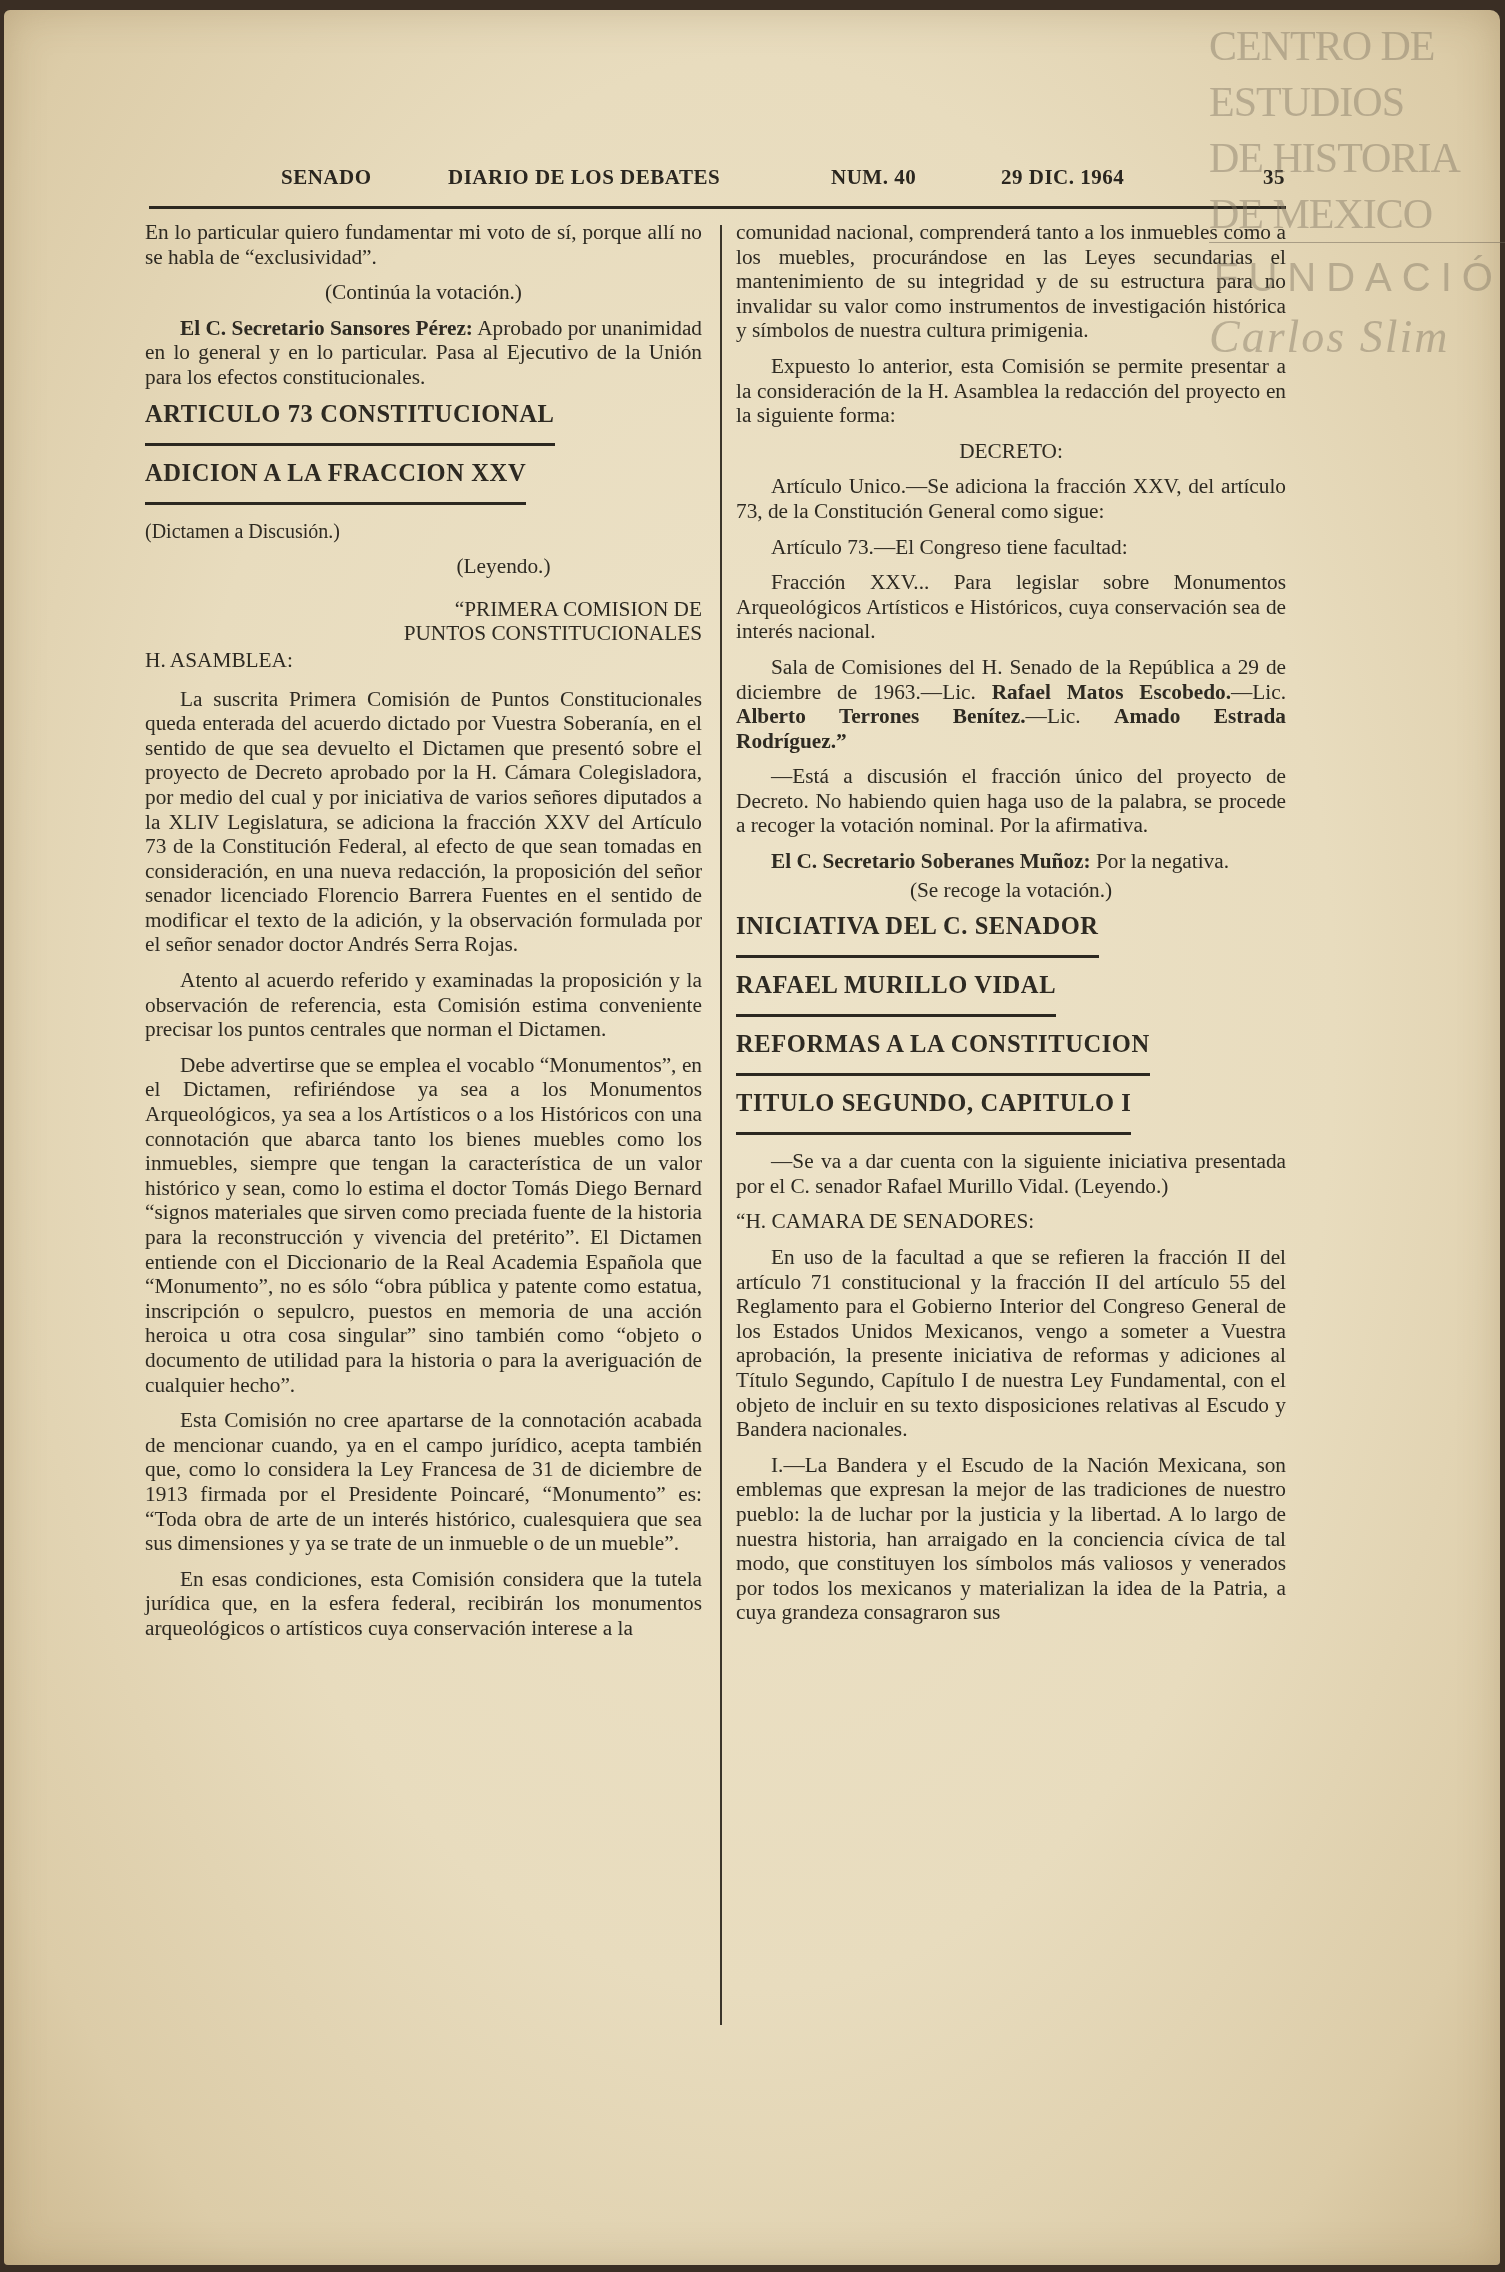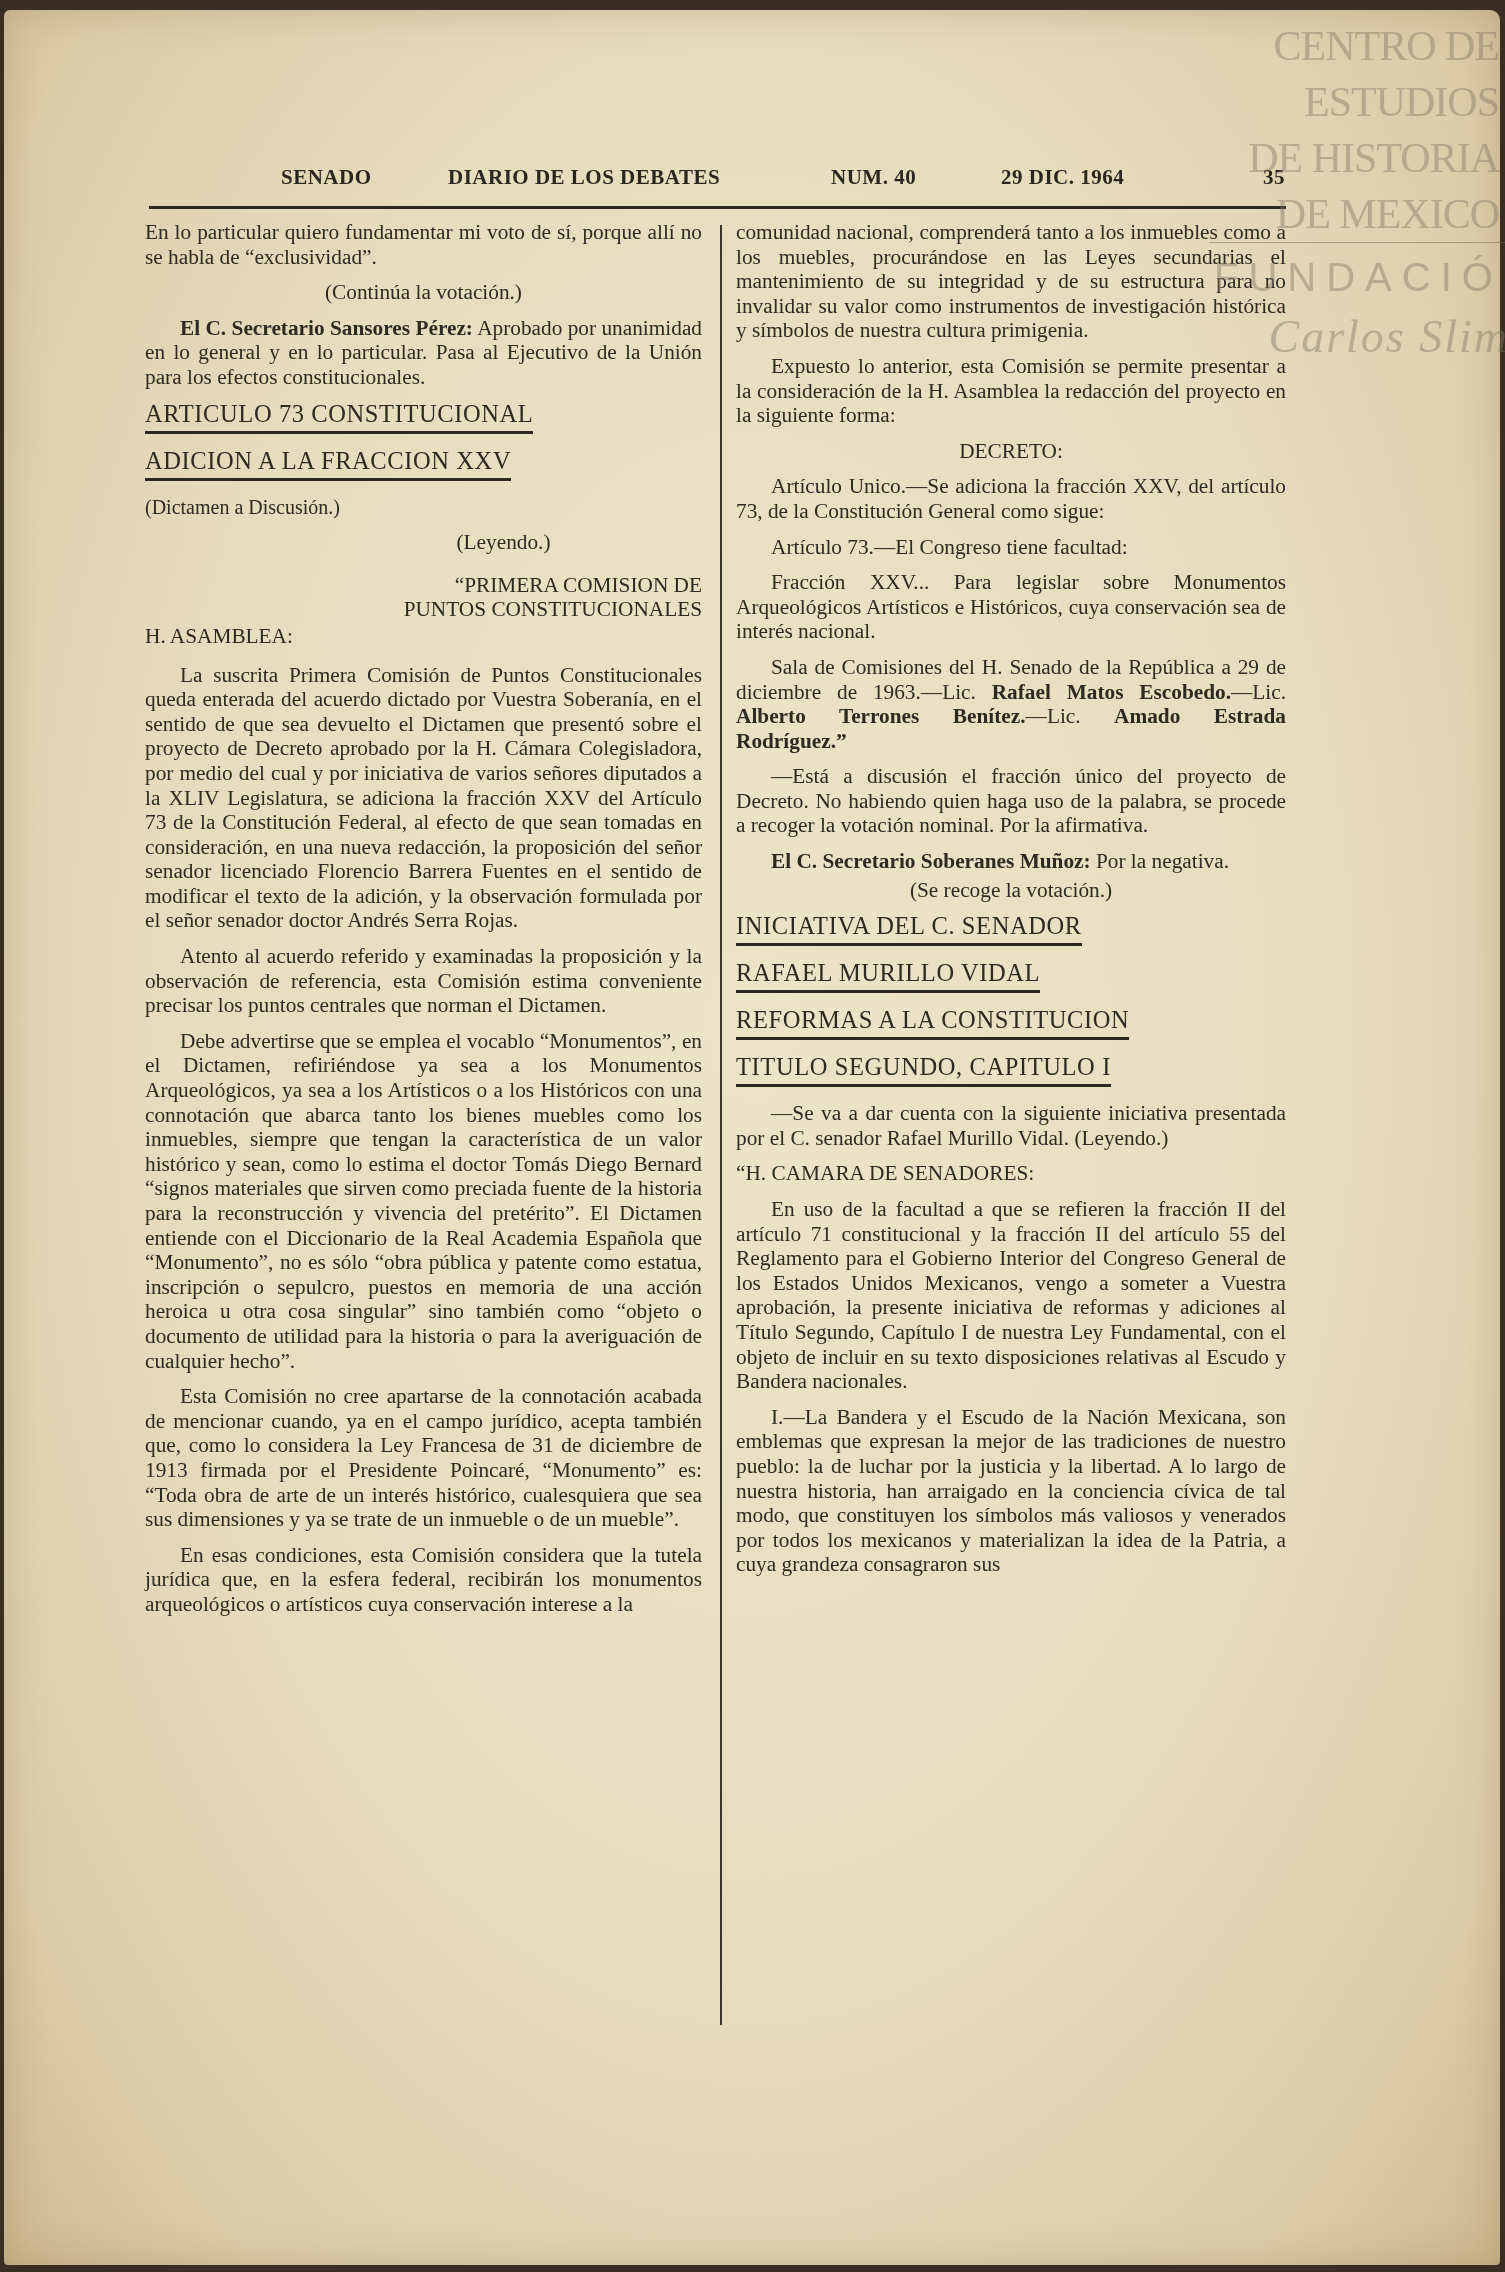--- a/index.html
+++ b/index.html
@@ -34,30 +34,30 @@
   .col-divider {
     position: absolute; left: 716px; top: 215px; width: 2px; height: 1800px;
     background: #3b352a;
   }
   .col p { margin: 0 0 11px 0; text-indent: 35px; }
   .col p.noindent { text-indent: 0; }
   .col p.center { text-align: center; text-indent: 0; }
   .col p.right { text-align: right; text-indent: 0; }
   .bold { font-weight: bold; }
   .section-title {
-    display: inline-block; font-weight: normal; font-size: 24.5px; letter-spacing: 0.6px;
-    border-bottom: 3px solid #2c2820; padding-bottom: 4px; margin: 6px 0 14px 0;
+    display: inline-block; font-weight: bold; font-size: 24.5px; letter-spacing: 0.6px;
+    border-bottom: 3px solid #2c2820; padding-bottom: 16px; margin: 6px 0 14px 0;
     white-space: nowrap; line-height: 26px;
   }
   .titles { margin-top: 8px; margin-bottom: 2px; }
   .titles .section-title { display: block; width: max-content; }
   .subtitle { font-weight: normal; font-size: 20px; margin: 0 0 8px 0; text-indent: 0 !important; }
   .watermark {
     position: absolute; color: rgba(130,120,100,0.45); font-family: "Liberation Serif", serif;
-    text-align: right; pointer-events: none;
+    text-align: left; pointer-events: none;
   }
   .wm-centro { left: 1205px; top: 8px; width: 290px; font-size: 42px; line-height: 56px; letter-spacing: -1px; }
   .wm-box {
     position: absolute; left: 1205px; top: 232px; width: 300px; height: 1px; background: rgba(110,100,85,0.5);
   }
   .wm-fundacion { left: 1210px; top: 245px; width: 295px; font-family: "Liberation Sans", sans-serif; font-size: 40px; letter-spacing: 10px; }
   .wm-slim { left: 1205px; top: 300px; width: 300px; font-style: italic; font-size: 46px; letter-spacing: 2px; }
 </style>
 </head>
 <body>

